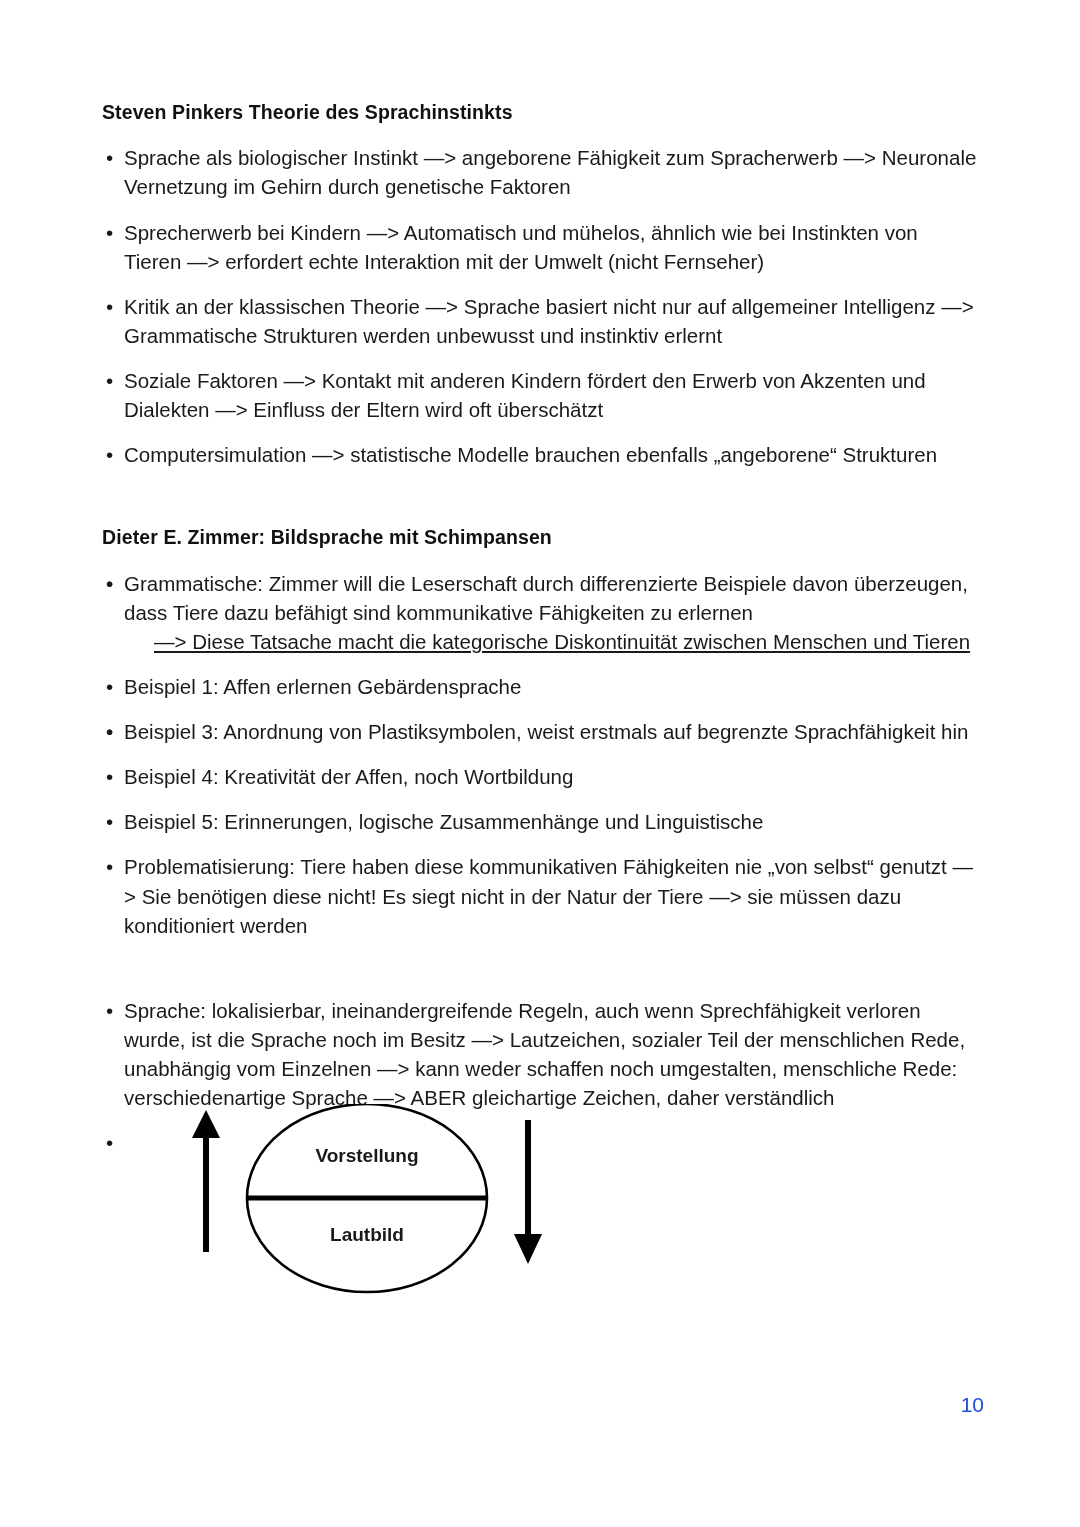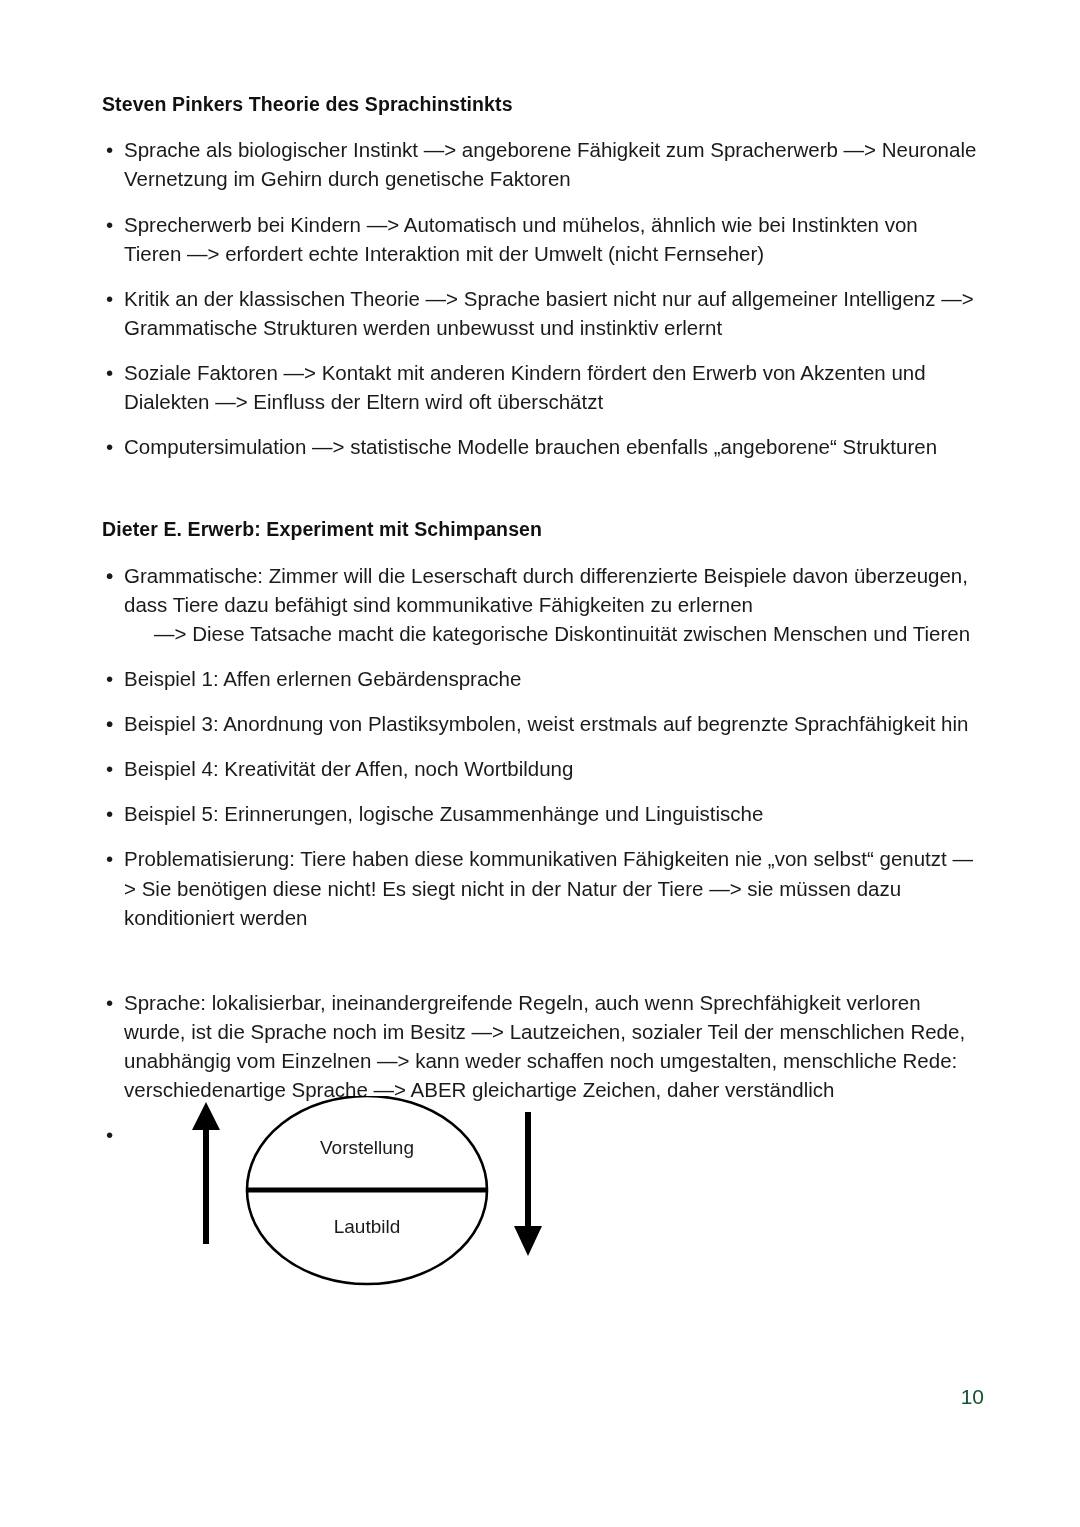--- a/index.html
+++ b/index.html
@@ -12,21 +12,21 @@
     width: 1080px;
     height: 1527px;
     position: relative;
     font-family: "Liberation Sans", "DejaVu Sans", sans-serif;
     color: #1a1a1a;
     overflow: hidden;
   }
   .page {
     position: absolute;
     left: 0;
-    top: 0;
+    top: 8px;
     width: 1080px;
     height: 1479px;
     box-sizing: border-box;
     padding: 92px 100px 0 102px;
   }
   .section {
     margin: 0;
   }
   .section-heading {
     font-size: 19.5px;
@@ -66,41 +66,43 @@
   }
   .sub-item {
     position: relative;
     margin-left: 52px;
     margin-bottom: 16px;
     padding-left: 46px;
     text-indent: -46px;
     font-size: 20.5px;
     line-height: 1.42;
     max-width: 830px;
+    text-decoration: underline;
   }
   .gap-after-section {
     height: 56px;
   }
   
   .diagram-wrap {
     position: relative;
     margin-left: 22px;
     margin-top: -30px;
     height: 196px;
     width: 460px;
+    font-weight: bold;
   }
   .diagram-svg {
     display: block;
   }
   .page-number {
     position: absolute;
     right: 96px;
     bottom: 72px;
     font-size: 21px;
-    color: #14532d;
+    color: #1d4ed8;
     line-height: 1;
   }
 </style>
 </head>
 <body>
 
 <div class="page">
 
   <div class="section">
     <h2 class="section-heading">Steven Pinkers Theorie des Sprachinstinkts</h2>
@@ -124,21 +126,21 @@
       <li class="bullet-item">
         <span class="bullet-dot">•</span>
         <span>Computersimulation —&gt; statistische Modelle brauchen ebenfalls „angeborene“ Strukturen</span>
       </li>
     </ul>
   </div>
 
   <div class="gap-after-section"></div>
 
   <div class="section">
-    <h2 class="section-heading">Dieter E. Erwerb: Experiment mit Schimpansen</h2>
+    <h2 class="section-heading">Dieter E. Zimmer: Bildsprache mit Schimpansen</h2>
     <ul class="bullet-list">
       <li class="bullet-item">
         <span class="bullet-dot">•</span>
       </li>
       <li class="bullet-item">
         <span class="bullet-dot">•</span>
         <span>Grammatische: Zimmer will die Leserschaft durch differenzierte Beispiele davon überzeugen, dass Tiere dazu befähigt sind kommunikative Fähigkeiten zu erlernen</span>
       </li>
     </ul>
     <div class="sub-item">—&gt; Diese Tatsache macht die kategorische Diskontinuität zwischen Menschen und Tieren</div>

